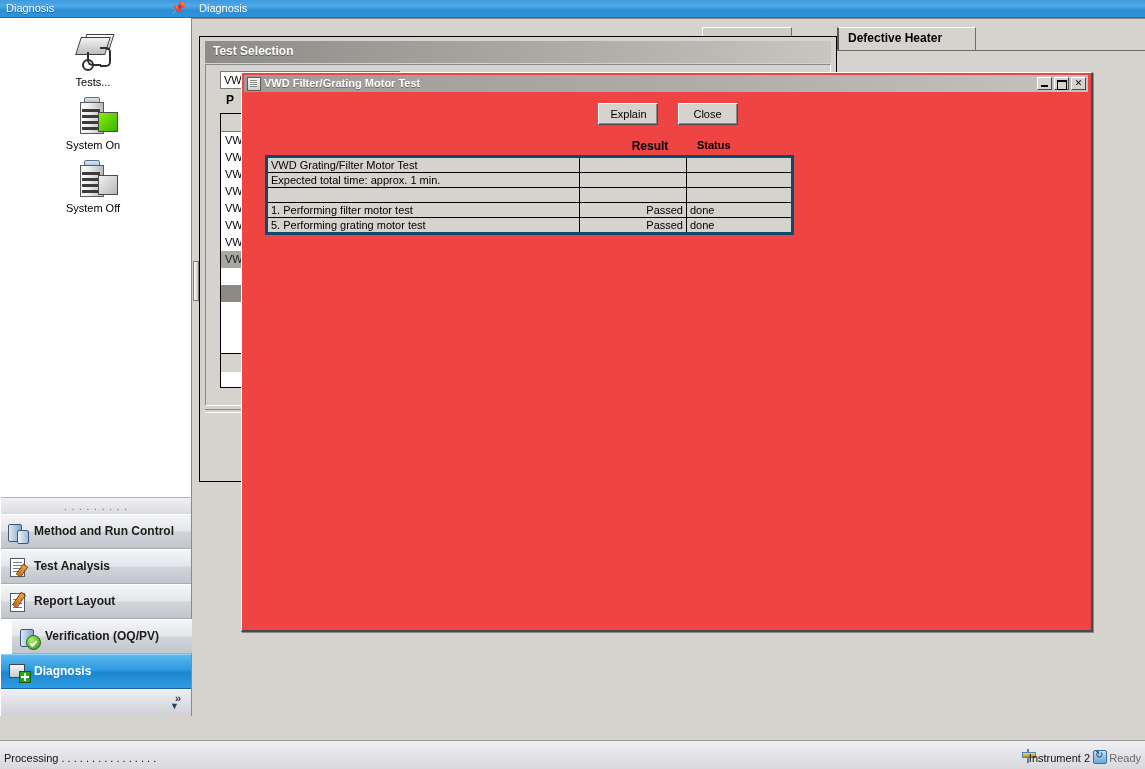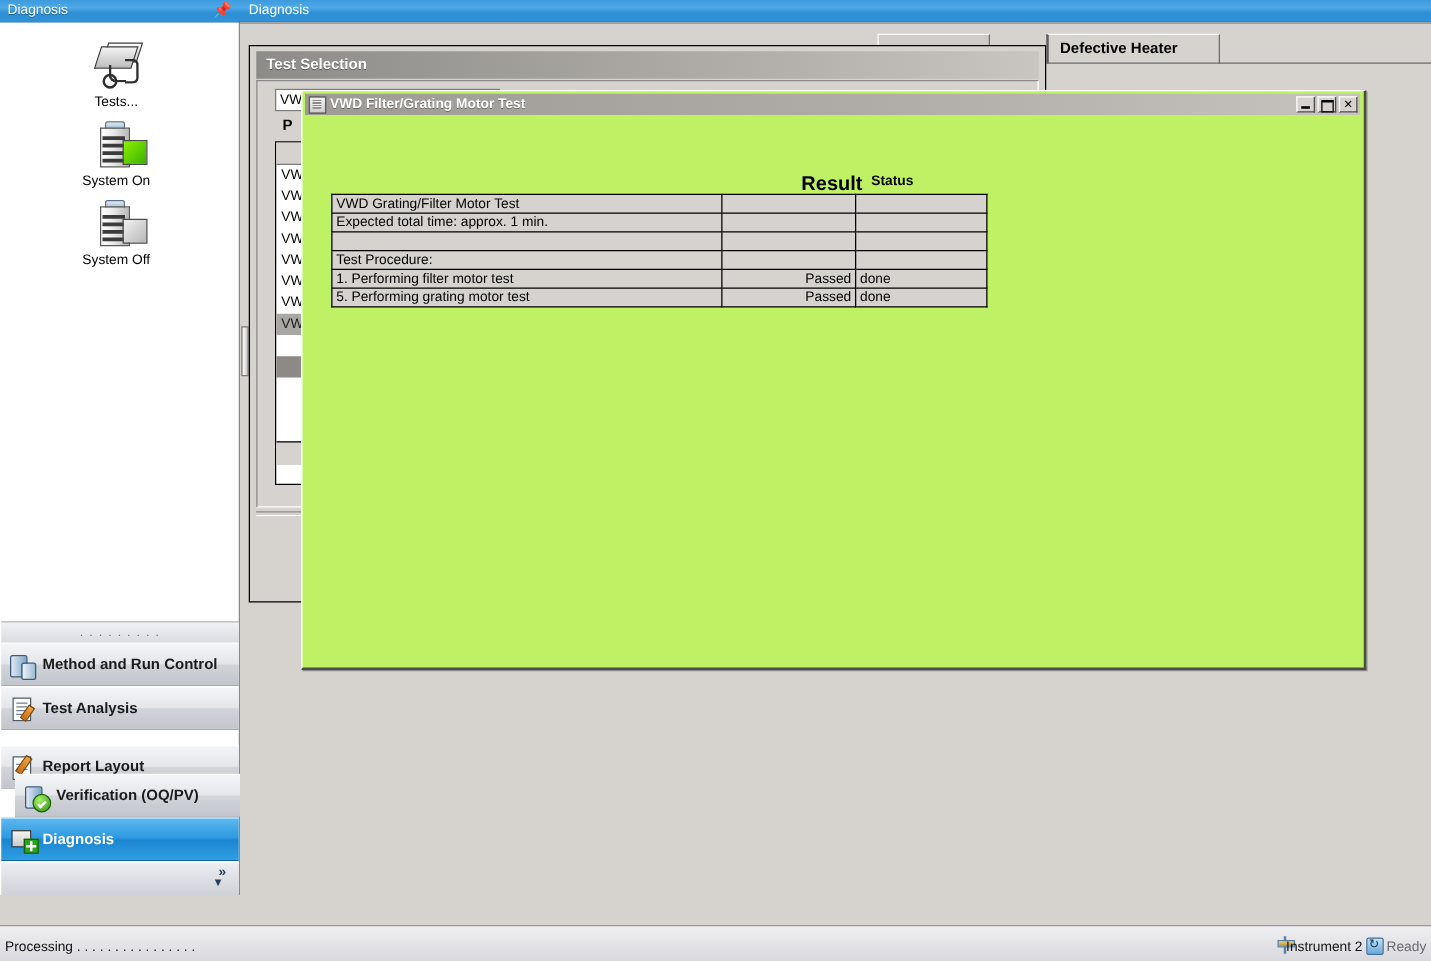--- a/index.html
+++ b/index.html
@@ -278,22 +278,22 @@
     background:#d6d3ce; border-right:1px solid #9a9a9a;
   }
   #ws-scroll-thumb {
     position:absolute; left:1px; top:225px; width:6px; height:40px;
     background:linear-gradient(to right,#ffffff,#cbc8c3);
     border:1px solid #7a7a7a; box-sizing:border-box;
   }
 
   
   #dialog {
-    position:absolute; left:241px; top:72px; width:852px; height:464px;
-    background:#bef264;
+    position:absolute; left:241px; top:72px; width:852px; height:560px;
+    background:#ef4444;
     border-top:1px solid #ffffff; border-left:1px solid #ffffff;
     border-right:2px solid #4a4a4a; border-bottom:2px solid #4a4a4a;
     box-sizing:border-box;
     box-shadow: 1px 1px 0 #8a8a8a;
   }
   #dlg-titlebar {
     position:absolute; left:2px; top:2px; width:844px; height:17px;
     background: linear-gradient(to right,#9e9b97 0%, #b0ada8 55%, #c6c3be 100%);
     box-sizing:border-box;
   }
@@ -333,30 +333,30 @@
     box-shadow: inset -1px -1px 0 #8a8a8a;
     box-sizing:border-box;
     font-size:11px; line-height:20px; text-align:center;
     cursor:default;
   }
 
   
   #results-wrap { position:absolute; left:23px; top:66px; width:510px; }
   #results-head { position:relative; height:16px; }
   #rh-result {
-    position:absolute; left:345px; top:0; width:80px; text-align:right;
-    font-weight:bold; font-size:16px;
+    position:absolute; left:345px; top:0; width:80px; text-align:center;
+    font-weight:bold; font-size:12px;
   }
   #rh-status {
     position:absolute; left:432px; top:0; width:60px; text-align:left;
     font-weight:bold; font-size:11px;
   }
   table.results {
     border-collapse:collapse; width:507px; background:#d6d3ce;
-    border:1px solid #0c4a6e;
+    border:3px solid #0c4a6e;
     table-layout:fixed;
   }
   table.results td {
     border:1px solid #000000;
     height:14px; font-size:11px; padding:0 3px;
     white-space:nowrap; overflow:hidden;
     background:#d6d3ce;
   }
   td.col-desc { width:305px; text-align:left; }
   td.col-result { width:100px; text-align:right; }
@@ -459,21 +459,21 @@
             <i style="top:3px"></i>
             <i style="top:6px"></i>
             <i style="top:9px"></i>
             <i style="top:12px"></i>
           </span>
         <span class="gi-pencil" style="left:12px; top:7px; height:11px;"></span>
       </span>
       <span class="nb-label">Test Analysis</span>
     </div>
 
-    <div class="nav-button" style="top:596px;">
+    <div class="nav-button" style="top:584px;">
       <span class="nb-icon">
         <span class="gi-doc">
             <i style="top:5px"></i>
             <i style="top:9px"></i>
             <i style="top:13px"></i>
           </span>
         <span class="gi-pencil"></span>
       </span>
       <span class="nb-label">Report Layout</span>
     </div>
@@ -561,20 +561,24 @@
 
       <span class="dlg-btn" id="dlg-min">
         <span class="dlg-min-glyph"></span>
       </span>
       <span class="dlg-btn" id="dlg-max">
         <span class="dlg-max-glyph"></span>
       </span>
       <span class="dlg-btn" id="dlg-close">✕</span>
     </div>
 
+    <div id="dlg-buttons">
+      <span class="push-btn">Explain</span>
+      <span class="push-btn">Close</span>
+    </div>
 
     <div id="results-wrap">
       <div id="results-head">
         <span id="rh-result">Result</span>
         <span id="rh-status">Status</span>
       </div>
 
       <table class="results">
         <tbody>
           <tr>
@@ -586,25 +590,20 @@
             <td class="col-desc">Expected total time: approx. 1 min.</td>
             <td class="col-result"></td>
             <td class="col-status"></td>
           </tr>
           <tr>
             <td class="col-desc"></td>
             <td class="col-result"></td>
             <td class="col-status"></td>
           </tr>
           <tr>
-            <td class="col-desc">Test Procedure:</td>
-            <td class="col-result"></td>
-            <td class="col-status"></td>
-          </tr>
-          <tr>
             <td class="col-desc">1. Performing filter motor test</td>
             <td class="col-result">Passed</td>
             <td class="col-status">done</td>
           </tr>
           <tr>
             <td class="col-desc">5. Performing grating motor test</td>
             <td class="col-result">Passed</td>
             <td class="col-status">done</td>
           </tr>
         </tbody>

